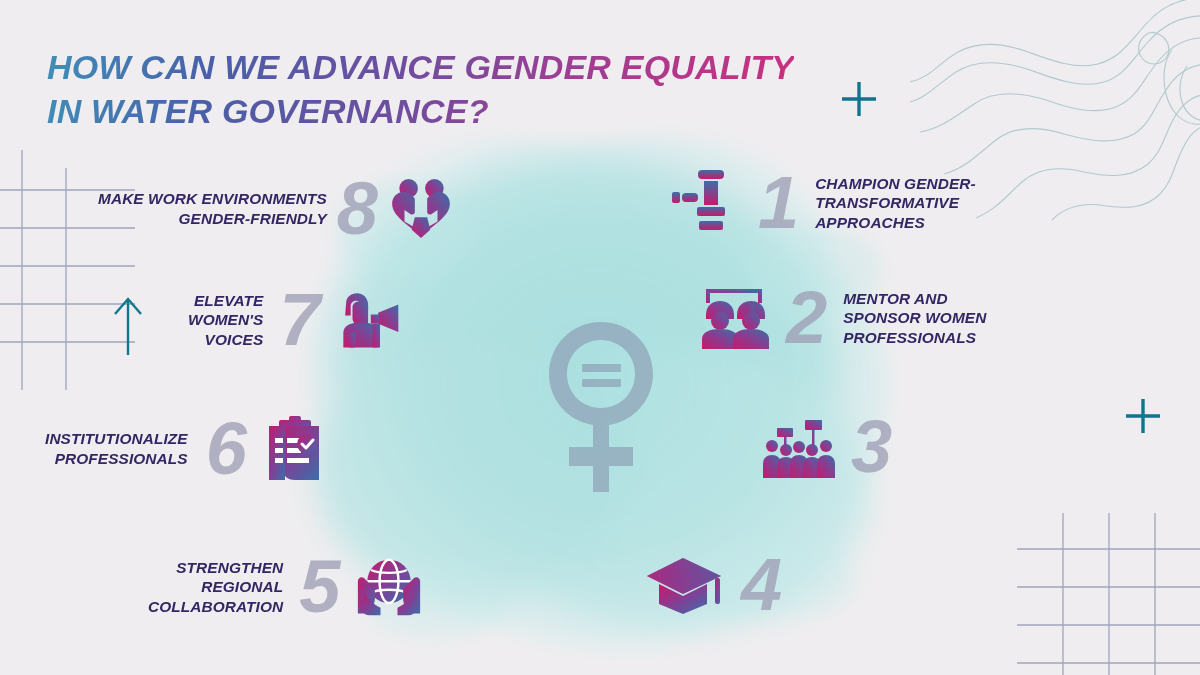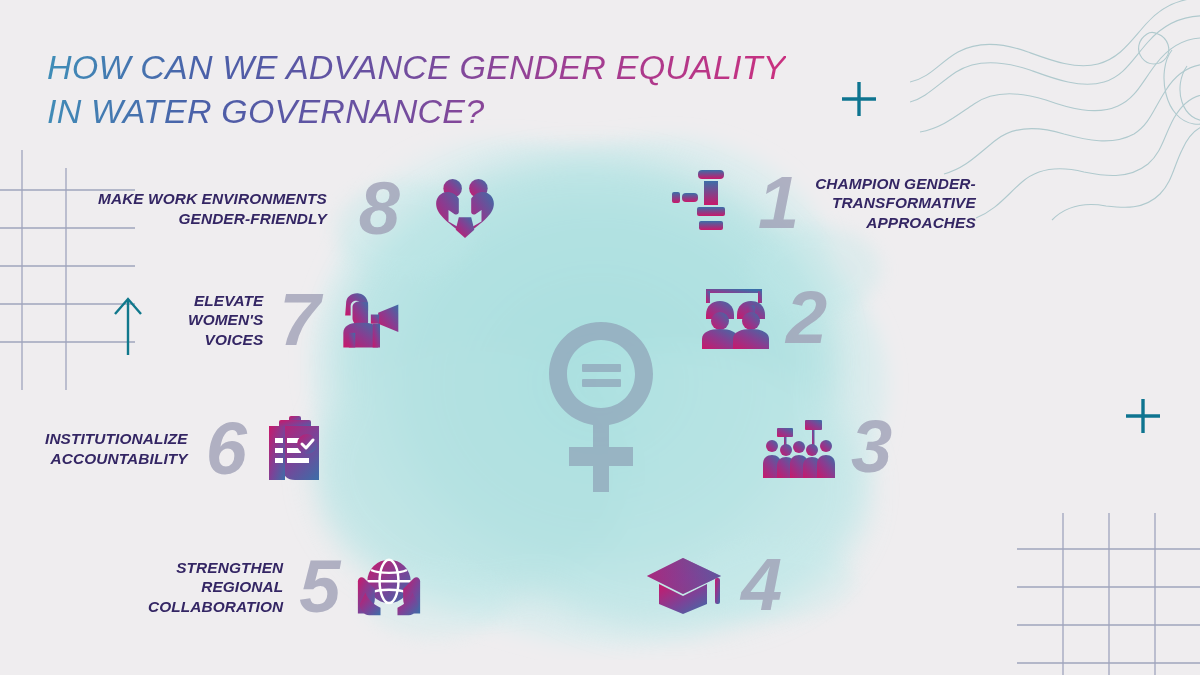--- a/index.html
+++ b/index.html
@@ -20,47 +20,47 @@
   .plus { stroke:#0e7490; stroke-width:3.4; }
   .arrow-up { left:110px; top:295px; width:36px; height:62px; }
 
   
   .blob-wrap { position:absolute; left:255px; top:110px; width:690px; height:550px; }
   .blob-wrap svg { width:100%; height:100%; }
 
   
   .title {
     position:absolute; left:47px; top:46px;
-    font-size:34px; font-weight:normal; font-style:italic;
+    font-size:34px; font-weight:bold; font-style:italic;
     letter-spacing:.2px; line-height:1.28;
     background:linear-gradient(100deg,#3f8fb8 0%,#4a5fa8 22%,#6b4fa0 45%,#9b3f94 68%,#cc2f7e 100%);
     -webkit-background-clip:text; background-clip:text;
     -webkit-text-fill-color:transparent; color:transparent;
     white-space:pre-line;
   }
 
   
   .item { position:absolute; display:flex; align-items:center; }
   .item .label {
     color:#342664; font-weight:bold; font-style:italic;
     font-size:15.4px; line-height:1.27; letter-spacing:.1px;
     white-space:pre-line;
   }
-  .item.right-text .label { text-align:right; }
+  .item.right-text .label { text-align:left; }
   .item.left-text .label { text-align:right; }
   .num {
     font-size:74px; font-weight:bold; font-style:italic;
     color:#9fa0b6; opacity:.78; line-height:1;
     font-family:"Liberation Sans", sans-serif;
     user-select:none;
   }
   .ico { width:66px; height:66px; display:block; }
 
   
-  #item8 { left:98px;  top:172px; gap:32px; }
+  #item8 { left:98px;  top:172px; gap:10px; }
   #item1 { left:668px; top:166px; gap:16px; }
   #item7 { left:188px; top:283px; gap:16px; }
   #item2 { left:698px; top:281px; gap:16px; }
   #item6 { left:45px;  top:412px; gap:18px; }
   #item3 { left:763px; top:410px; gap:16px; }
   #item5 { left:148px; top:550px; gap:16px; }
   #item4 { left:645px; top:548px; gap:16px; }
 
   
   .center-sym { position:absolute; left:531px; top:316px; width:140px; height:180px; }
@@ -250,25 +250,28 @@
         <path d="M8 30 C8 21 14 16 22 16 C30 16 36 21 36 30 L36 34 L8 34 Z"></path>
         <circle cx="22" cy="36" r="9"></circle>
         <path d="M4 64 L4 54 C4 47 12 44 22 44 C32 44 40 47 40 54 L40 64 Z"></path>
         <path d="M39 30 C39 21 45 16 53 16 C61 16 67 21 67 30 L67 34 L39 34 Z"></path>
         <rect x="49" y="20" width="8" height="14" rx="3"></rect>
         <circle cx="53" cy="36" r="9"></circle>
         <path d="M35 64 L35 54 C35 47 43 44 53 44 C63 44 71 47 71 54 L71 64 Z"></path>
       </g>
     </svg>
     <span class="num">2</span>
+    <span class="label">MENTOR AND
+SPONSOR WOMEN
+PROFESSIONALS</span>
   </div>
 
   <div class="item left-text" id="item6">
     <span class="label">INSTITUTIONALIZE
-ACCOUNTABILITY</span>
+PROFESSIONALS</span>
     <span class="num">6</span>
     <svg class="ico" style="width:58px;height:70px" viewBox="0 0 58 70">
       <g fill="url(#ig2)">
         <rect x="24" y="2" width="12" height="8" rx="2"></rect>
         <rect x="14" y="6" width="32" height="9" rx="2"></rect>
         <path d="M4 12 L54 12 L54 66 L30 66 C22 66 18 62 18 54 L18 12 Z"></path>
         <rect x="4" y="12" width="16" height="54"></rect>
       </g>
       <g fill="#ffffff">
         <rect x="10" y="24" width="8" height="5"></rect>

